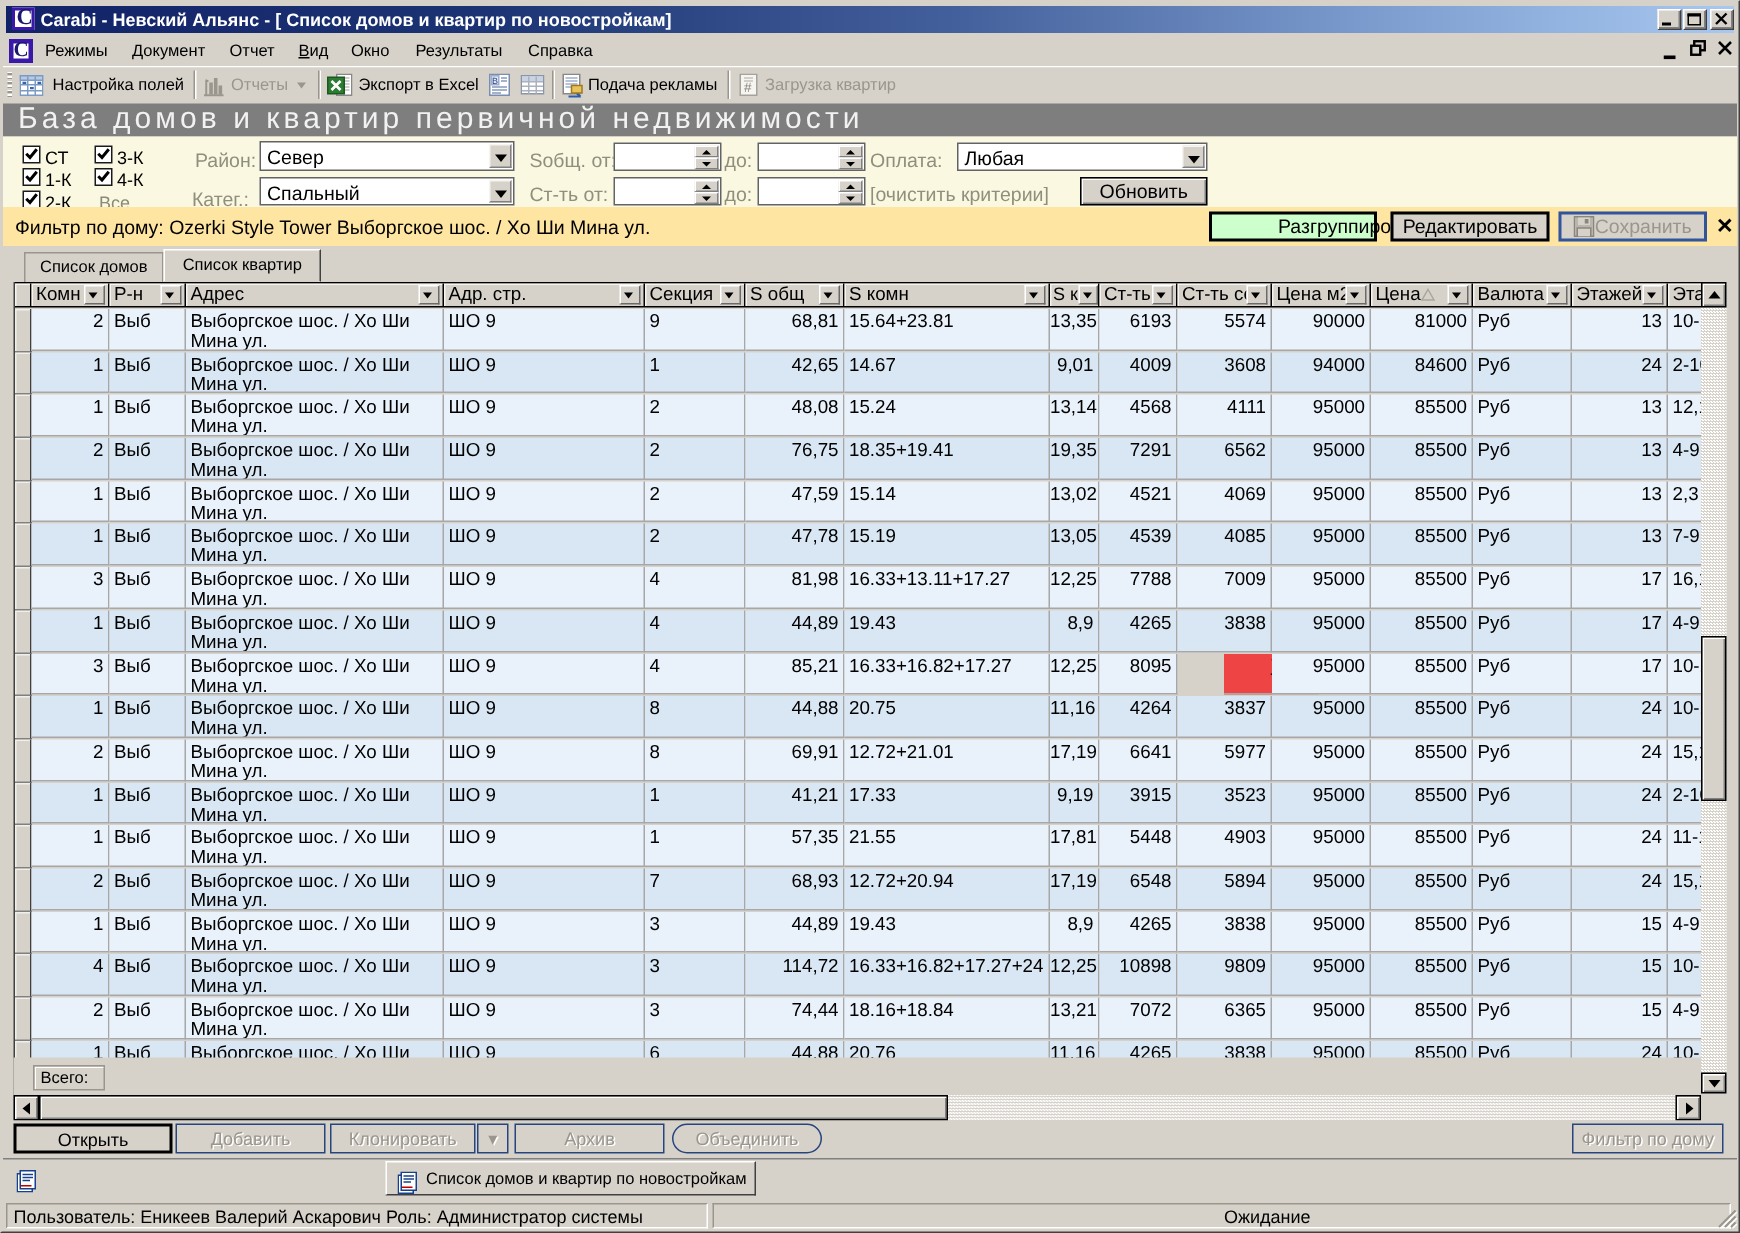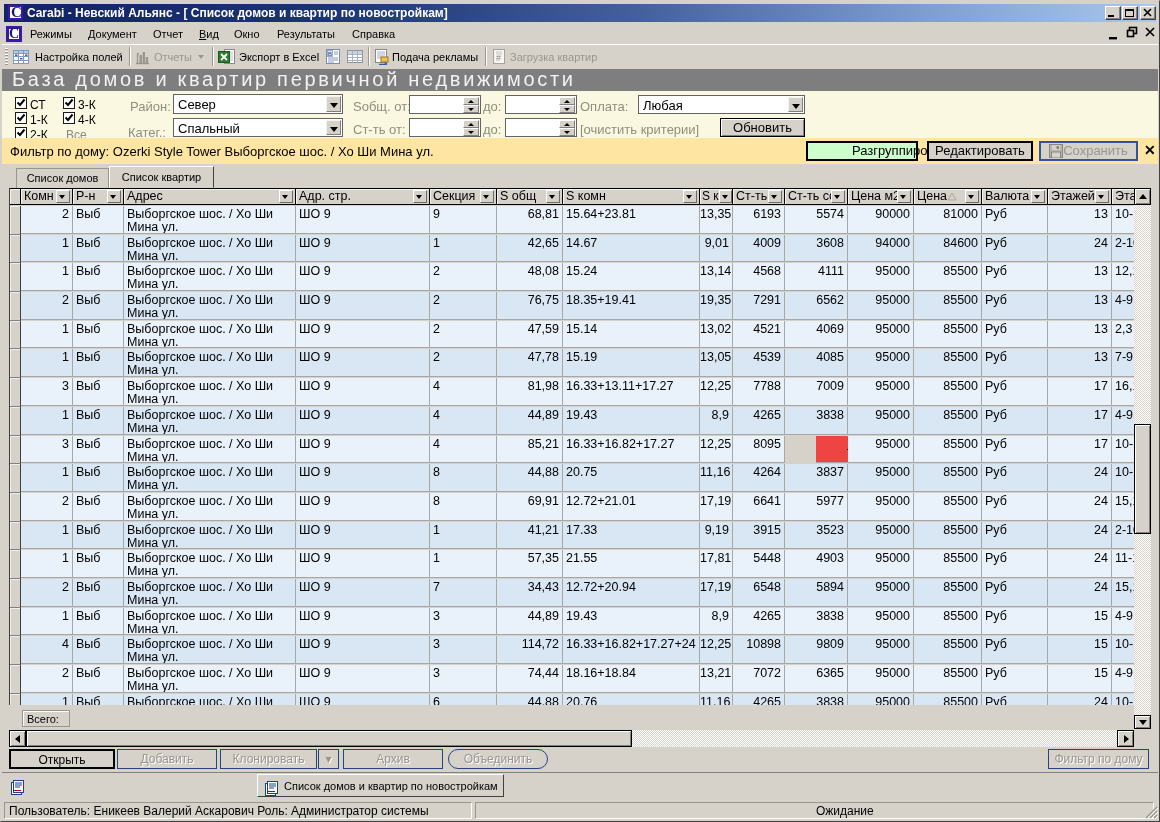--- a/index.html
+++ b/index.html
@@ -627,21 +627,21 @@
         <div class="cell num" style="left:1038px;width:64px;background:#e9f1fa;">24</div>
         <div class="cell txt" style="left:1102px;width:30px;background:#e9f1fa;">11-1</div>
       </div>
       <div class="row">
         <div class="ind"></div>
         <div class="cell num" style="left:11px;width:52px;background:#d9e7f4;">2</div>
         <div class="cell txt" style="left:63px;width:51px;background:#d9e7f4;">Выб</div>
         <div class="cell txt" style="left:114px;width:172px;background:#d9e7f4;">Выборгское шос. / Хо Ши<br>Мина ул.</div>
         <div class="cell txt" style="left:286px;width:134px;background:#d9e7f4;">ШО 9</div>
         <div class="cell txt" style="left:420px;width:67px;background:#d9e7f4;">7</div>
-        <div class="cell num" style="left:487px;width:66px;background:#d9e7f4;">34,43</div>
+        <div class="cell num" style="left:487px;width:66px;background:#d9e7f4;">68,93</div>
         <div class="cell txt" style="left:553px;width:137px;background:#d9e7f4;">12.72+20.94</div>
         <div class="cell num" style="left:690px;width:33px;background:#d9e7f4;">17,19</div>
         <div class="cell num" style="left:723px;width:52px;background:#d9e7f4;">6548</div>
         <div class="cell num" style="left:775px;width:63px;background:#d9e7f4;">5894</div>
         <div class="cell num" style="left:838px;width:66px;background:#d9e7f4;">95000</div>
         <div class="cell num" style="left:904px;width:68px;background:#d9e7f4;">85500</div>
         <div class="cell txt" style="left:972px;width:66px;background:#d9e7f4;">Руб</div>
         <div class="cell num" style="left:1038px;width:64px;background:#d9e7f4;">24</div>
         <div class="cell txt" style="left:1102px;width:30px;background:#d9e7f4;">15,1</div>
       </div>

